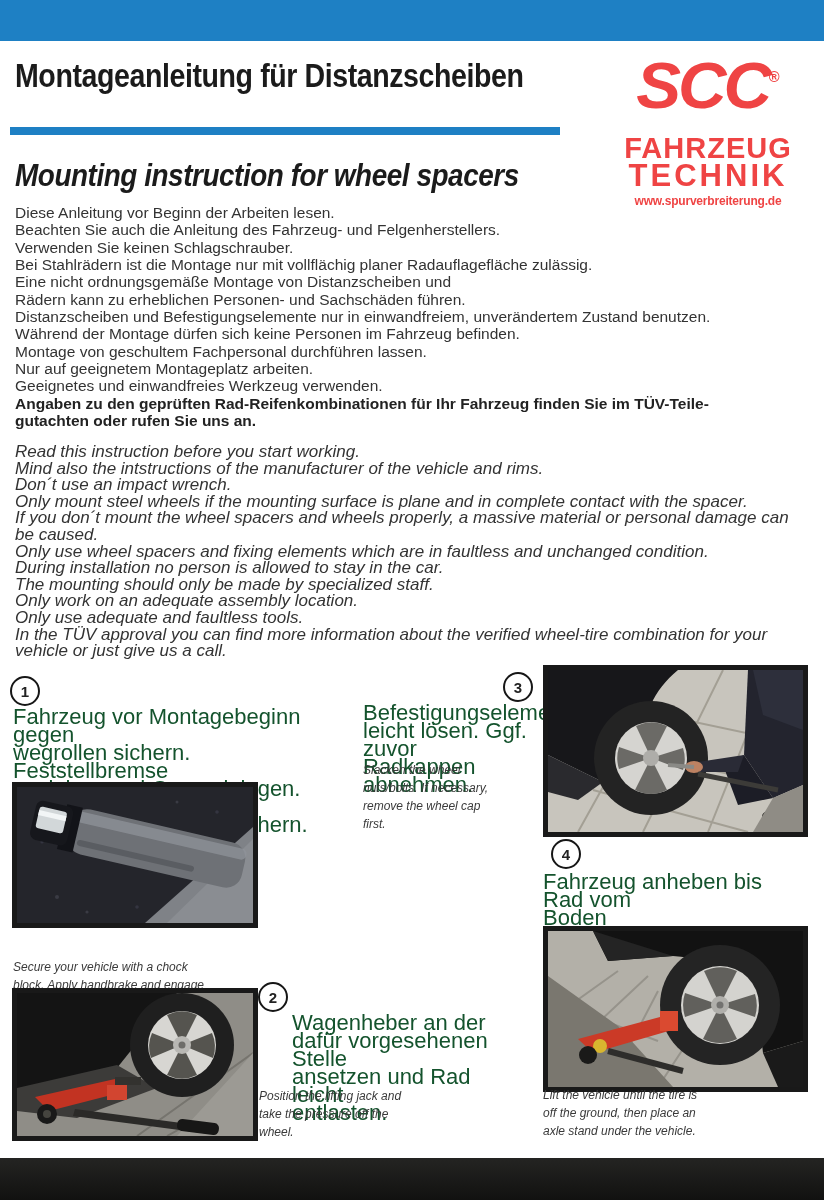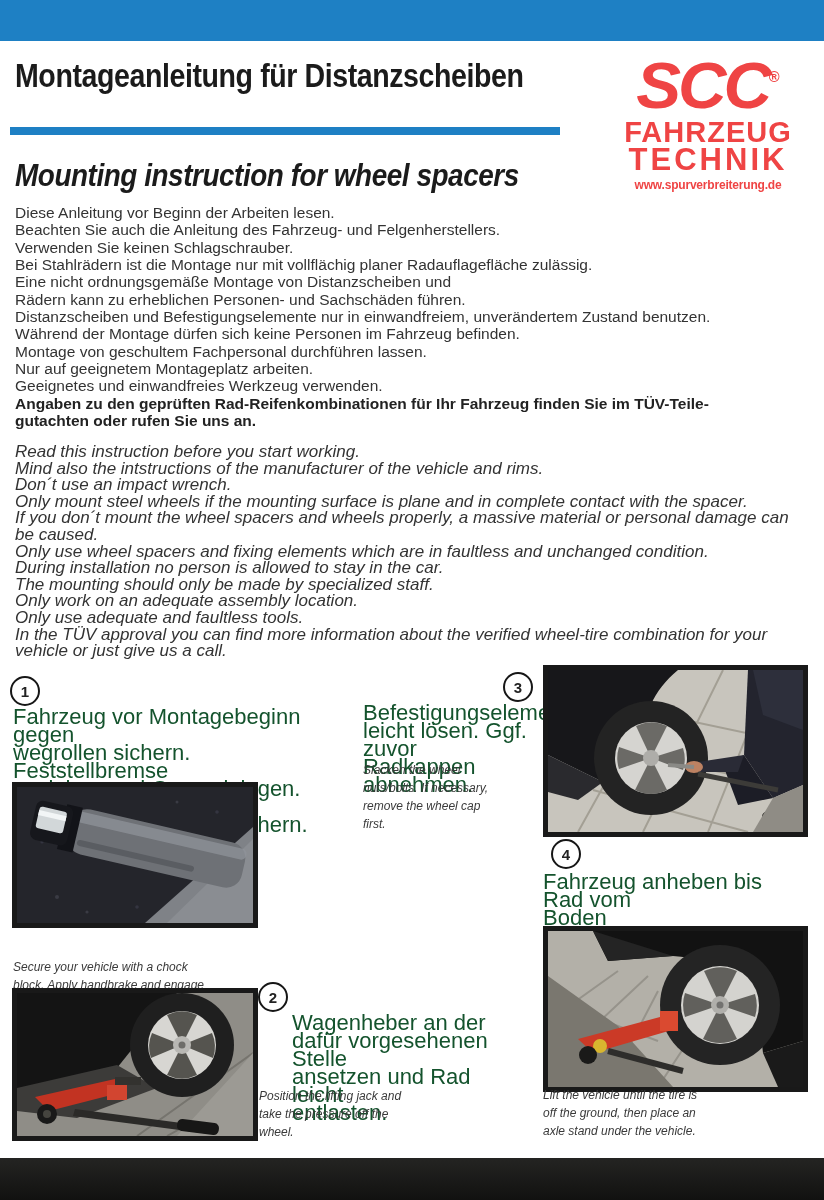--- a/index.html
+++ b/index.html
@@ -11,21 +11,21 @@
           background:linear-gradient(#242422,#111110);}
   .title-de{left:15px;top:56px;width:720px;font-size:34px;font-weight:bold;color:#1b1b1b;
             letter-spacing:-.5px;transform:scaleX(.84);transform-origin:left top;white-space:nowrap;}
   .rule{left:10px;top:127px;width:550px;height:8px;background:var(--accent-blue,#1e80c4);}
   .title-en{left:15px;top:158px;width:720px;font-size:31px;font-weight:bold;font-style:italic;
             color:#1b1b1b;letter-spacing:-.5px;transform:scaleX(.90);transform-origin:left top;white-space:nowrap;}
   .logo{left:612px;top:48px;width:192px;text-align:center;color:#ef4444;}
   .logo .scc{font-size:64px;line-height:58px;font-weight:bold;font-style:italic;
              letter-spacing:-3px;transform:scaleX(1.05);transform-origin:center top;}
   .logo .reg{font-size:14px;font-style:normal;vertical-align:26px;letter-spacing:0;}
-  .logo .l1{font-size:29px;line-height:27px;font-weight:bold;letter-spacing:1px;margin-top:4px;text-align:center;}
+  .logo .l1{font-size:29px;line-height:27px;font-weight:bold;letter-spacing:1px;margin-top:20px;text-align:center;}
   .logo .l2{font-size:31px;line-height:28px;font-weight:bold;letter-spacing:3px;}
   .logo .web{font-size:12px;font-weight:bold;margin-top:4px;letter-spacing:-.2px;}
   .lines{white-space:pre-line;}
   .de-intro{left:15px;top:204px;width:790px;font-size:15.5px;line-height:17.35px;color:#333;}
   .de-intro-bold{left:15px;top:395px;width:790px;font-size:15.5px;line-height:17.35px;
                  font-weight:bold;color:#222;}
   .en-intro{left:15px;top:444px;width:790px;font-size:17px;line-height:16.6px;
             font-style:italic;color:#333;}
   .stepnum{width:26px;height:26px;border:2.5px solid #161616;border-radius:50%;background:#fff;
            display:flex;align-items:center;justify-content:center;

